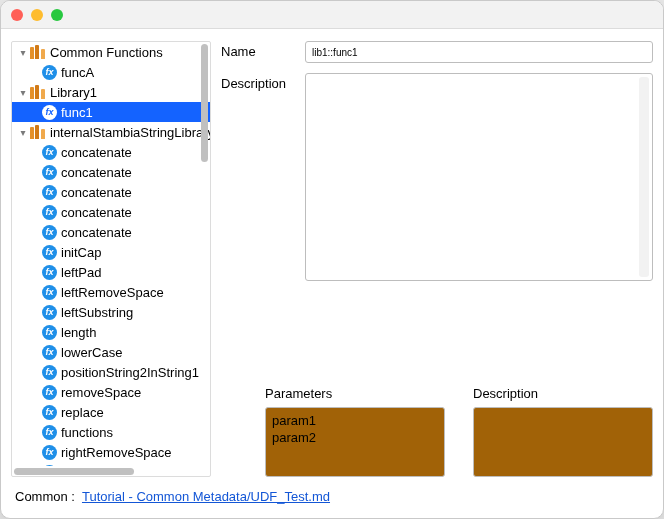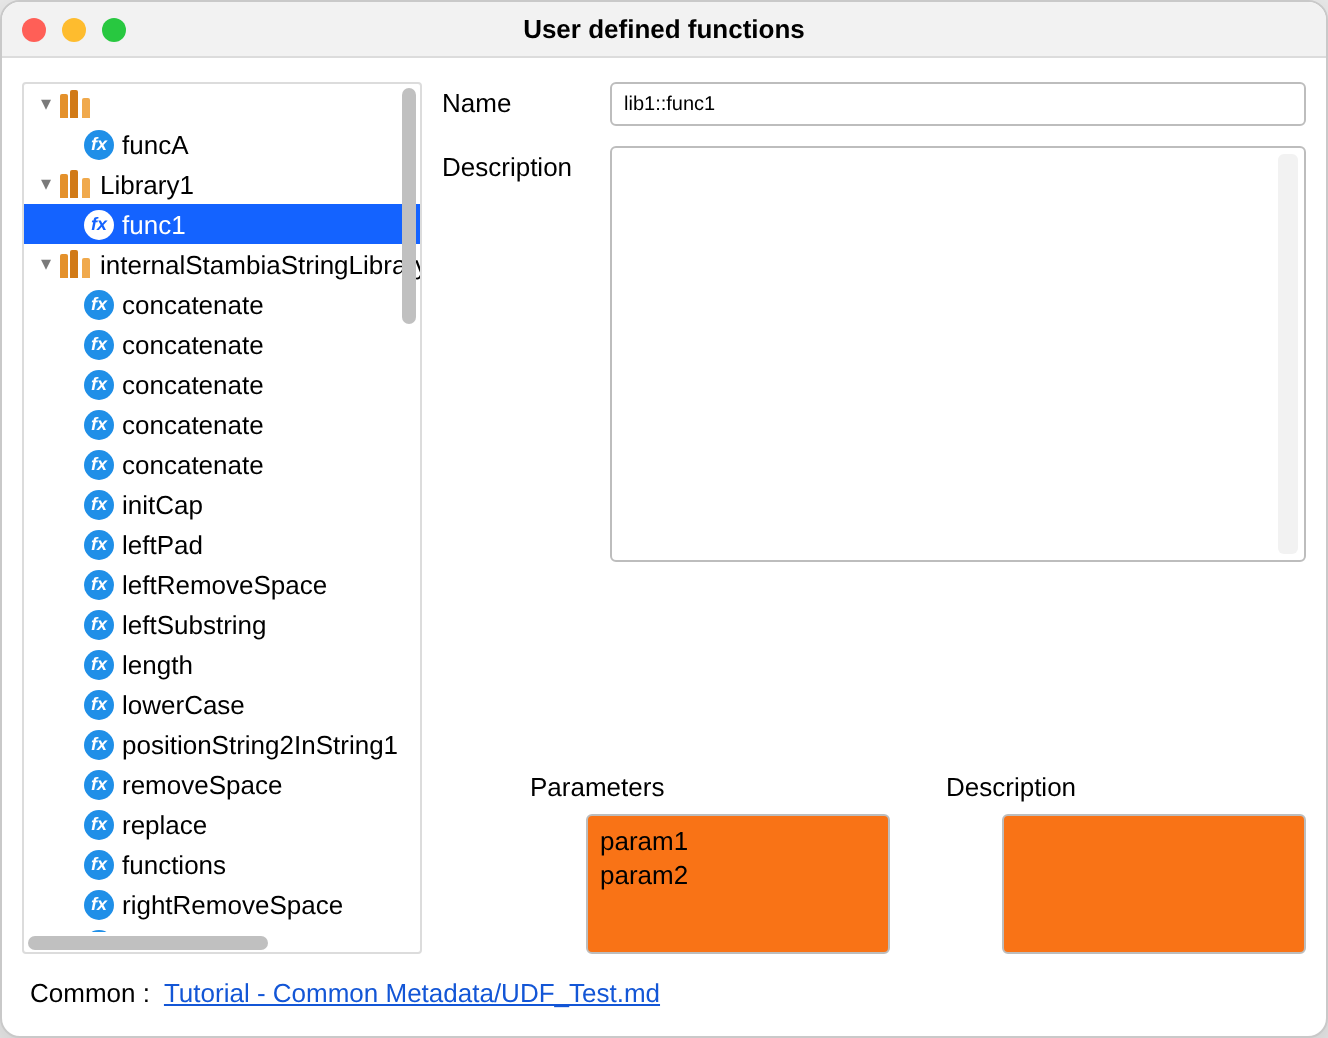--- a/index.html
+++ b/index.html
@@ -34,50 +34,50 @@
 .formrow { display: flex; align-items: flex-start; gap: 10px; }
 .formrow.grow { flex: 1; min-height: 0; }
 .lbl { width: 74px; font-size: 13px; padding-top: 3px; }
 .txt { flex: 1; height: 22px; border: 1px solid #bdbdbd; border-radius: 3px; padding: 2px 6px; font-size: 10px; background:#fff; }
 .ta { flex: 1; border: 1px solid #bdbdbd; border-radius: 3px; background: #fff; position: relative; }
 .ta.big { height: 208px; }
 .ta.sm { height: 62px; }
 .ta-scroll { position:absolute; top:3px; right:3px; bottom:3px; width:10px; background:#f2f2f2; border-radius:3px;}
 .row2 { display:flex; gap:28px;padding-left:44px; }
 .col { flex:1; display:flex; flex-direction:column; gap:4px; }
-.listbox { height: 70px; border: 1px solid #bdbdbd; border-radius: 3px; padding: 4px 6px; font-size: 13px; line-height: 17px; background:#f97316; overflow:hidden;margin-left:28px;}
+.listbox { height: 70px; border: 1px solid #bdbdbd; border-radius: 3px; padding: 4px 6px; font-size: 13px; line-height: 17px; background:#a16207; overflow:hidden;}
 .seclbl { font-size: 13px; margin-bottom: 2px; }
 .footer { padding: 4px 14px 14px 14px; font-size: 13px; }
 .footer a { color: #1356d6; text-decoration: underline; }
 </style>
 </head>
 <body>
 
 <div class="window">
   <div class="titlebar">
     <div class="lights">
       <div class="light red"></div>
       <div class="light yellow"></div>
       <div class="light green"></div>
     </div>
-    <div class="title">User defined functions</div>
   </div>
 
   <div class="content">
     <div class="treepane">
       <div class="tree">
         <div class="tree-inner" id="tree-inner">
             <div class="row">
               <span class="ind" style="width:4px"></span>
               <span class="disc">▾</span>
               <span class="libicon">
                 <span class="b1"></span>
                 <span class="b2"></span>
                 <span class="b3"></span>
               </span>
+              <span>Common Functions</span>
             </div>
             <div class="row">
               <span class="ind" style="width:30px"></span>
               <span class="fxicon">fx</span>
               <span>funcA</span>
             </div>
             <div class="row">
               <span class="ind" style="width:4px"></span>
               <span class="disc">▾</span>
               <span class="libicon">

